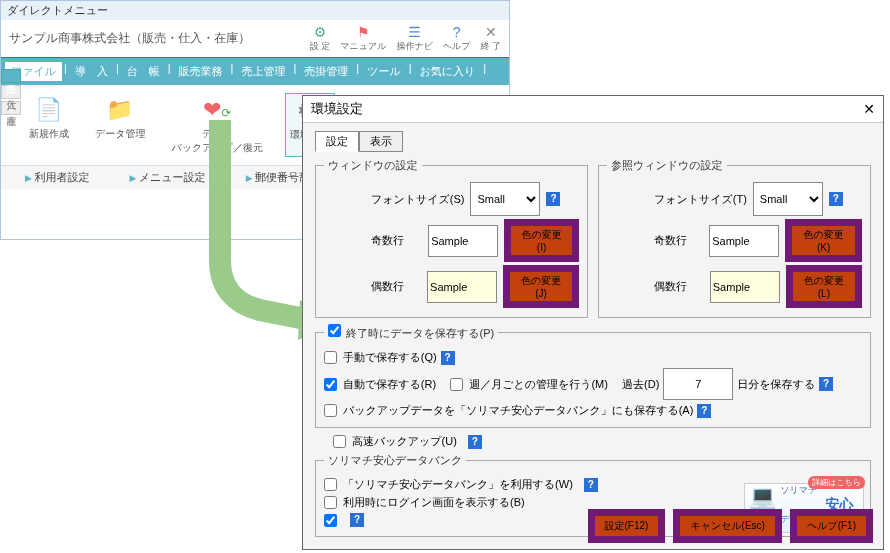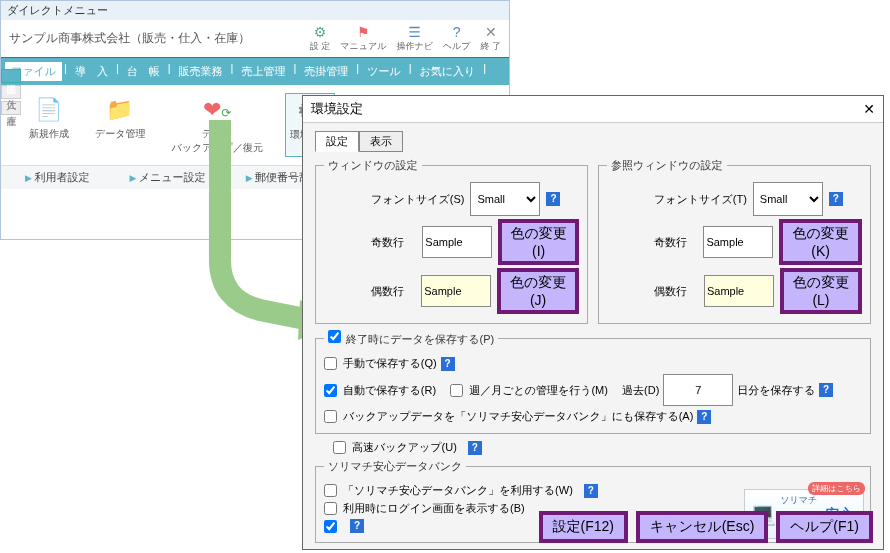--- a/index.html
+++ b/index.html
@@ -155,24 +155,24 @@
   border: 1px solid #888;
   font-size: 11px;
   padding: 9px 2px;
   background: #fff;
 }
 select.sm { width: 70px;}
 input.txt { width: 70px;}
 input.txt.sample-odd { background:#fff;}
 input.txt.sample-even { background:#ffffe0;}
 .btn {
-  border: 4px solid #701a75;
-  background: #c4b5fd;
+  border: 7px solid #701a75;
+  background: #c2410c;
   padding: 2px 6px;
-  font-size: 14px;
+  font-size: 10px;
   cursor: pointer;
 }
 .help-q {
   display: inline-block;
   width: 14px; height: 14px;
   background: #2a6fd6;
   color: #fff;
   text-align: center;
   line-height: 14px;
   font-size: 10px;
@@ -185,21 +185,20 @@
 .databank-group { position: relative; }
 .databank-img {
   position: absolute;
   right: 6px;
   top: 15px;
   width: 120px;
   height: 50px;
   border: 1px solid #ccc;
   background: linear-gradient(#fff,#e6f2ff);
   display: flex;
-  align-items: center;
 }
 .databank-img .cam { font-size: 22px; margin: 0 4px;}
 .databank-img .txt { font-size: 10px; line-height: 1.2;}
 .databank-img .badge { position:absolute; top:-8px; right:-2px; background:#e66; color:#fff; font-size:8px; padding:1px 4px; border-radius:6px;}
 .dialog-footer {
   position: absolute;
   bottom: 6px;
   right: 10px;
   display: flex;
   gap: 8px;

